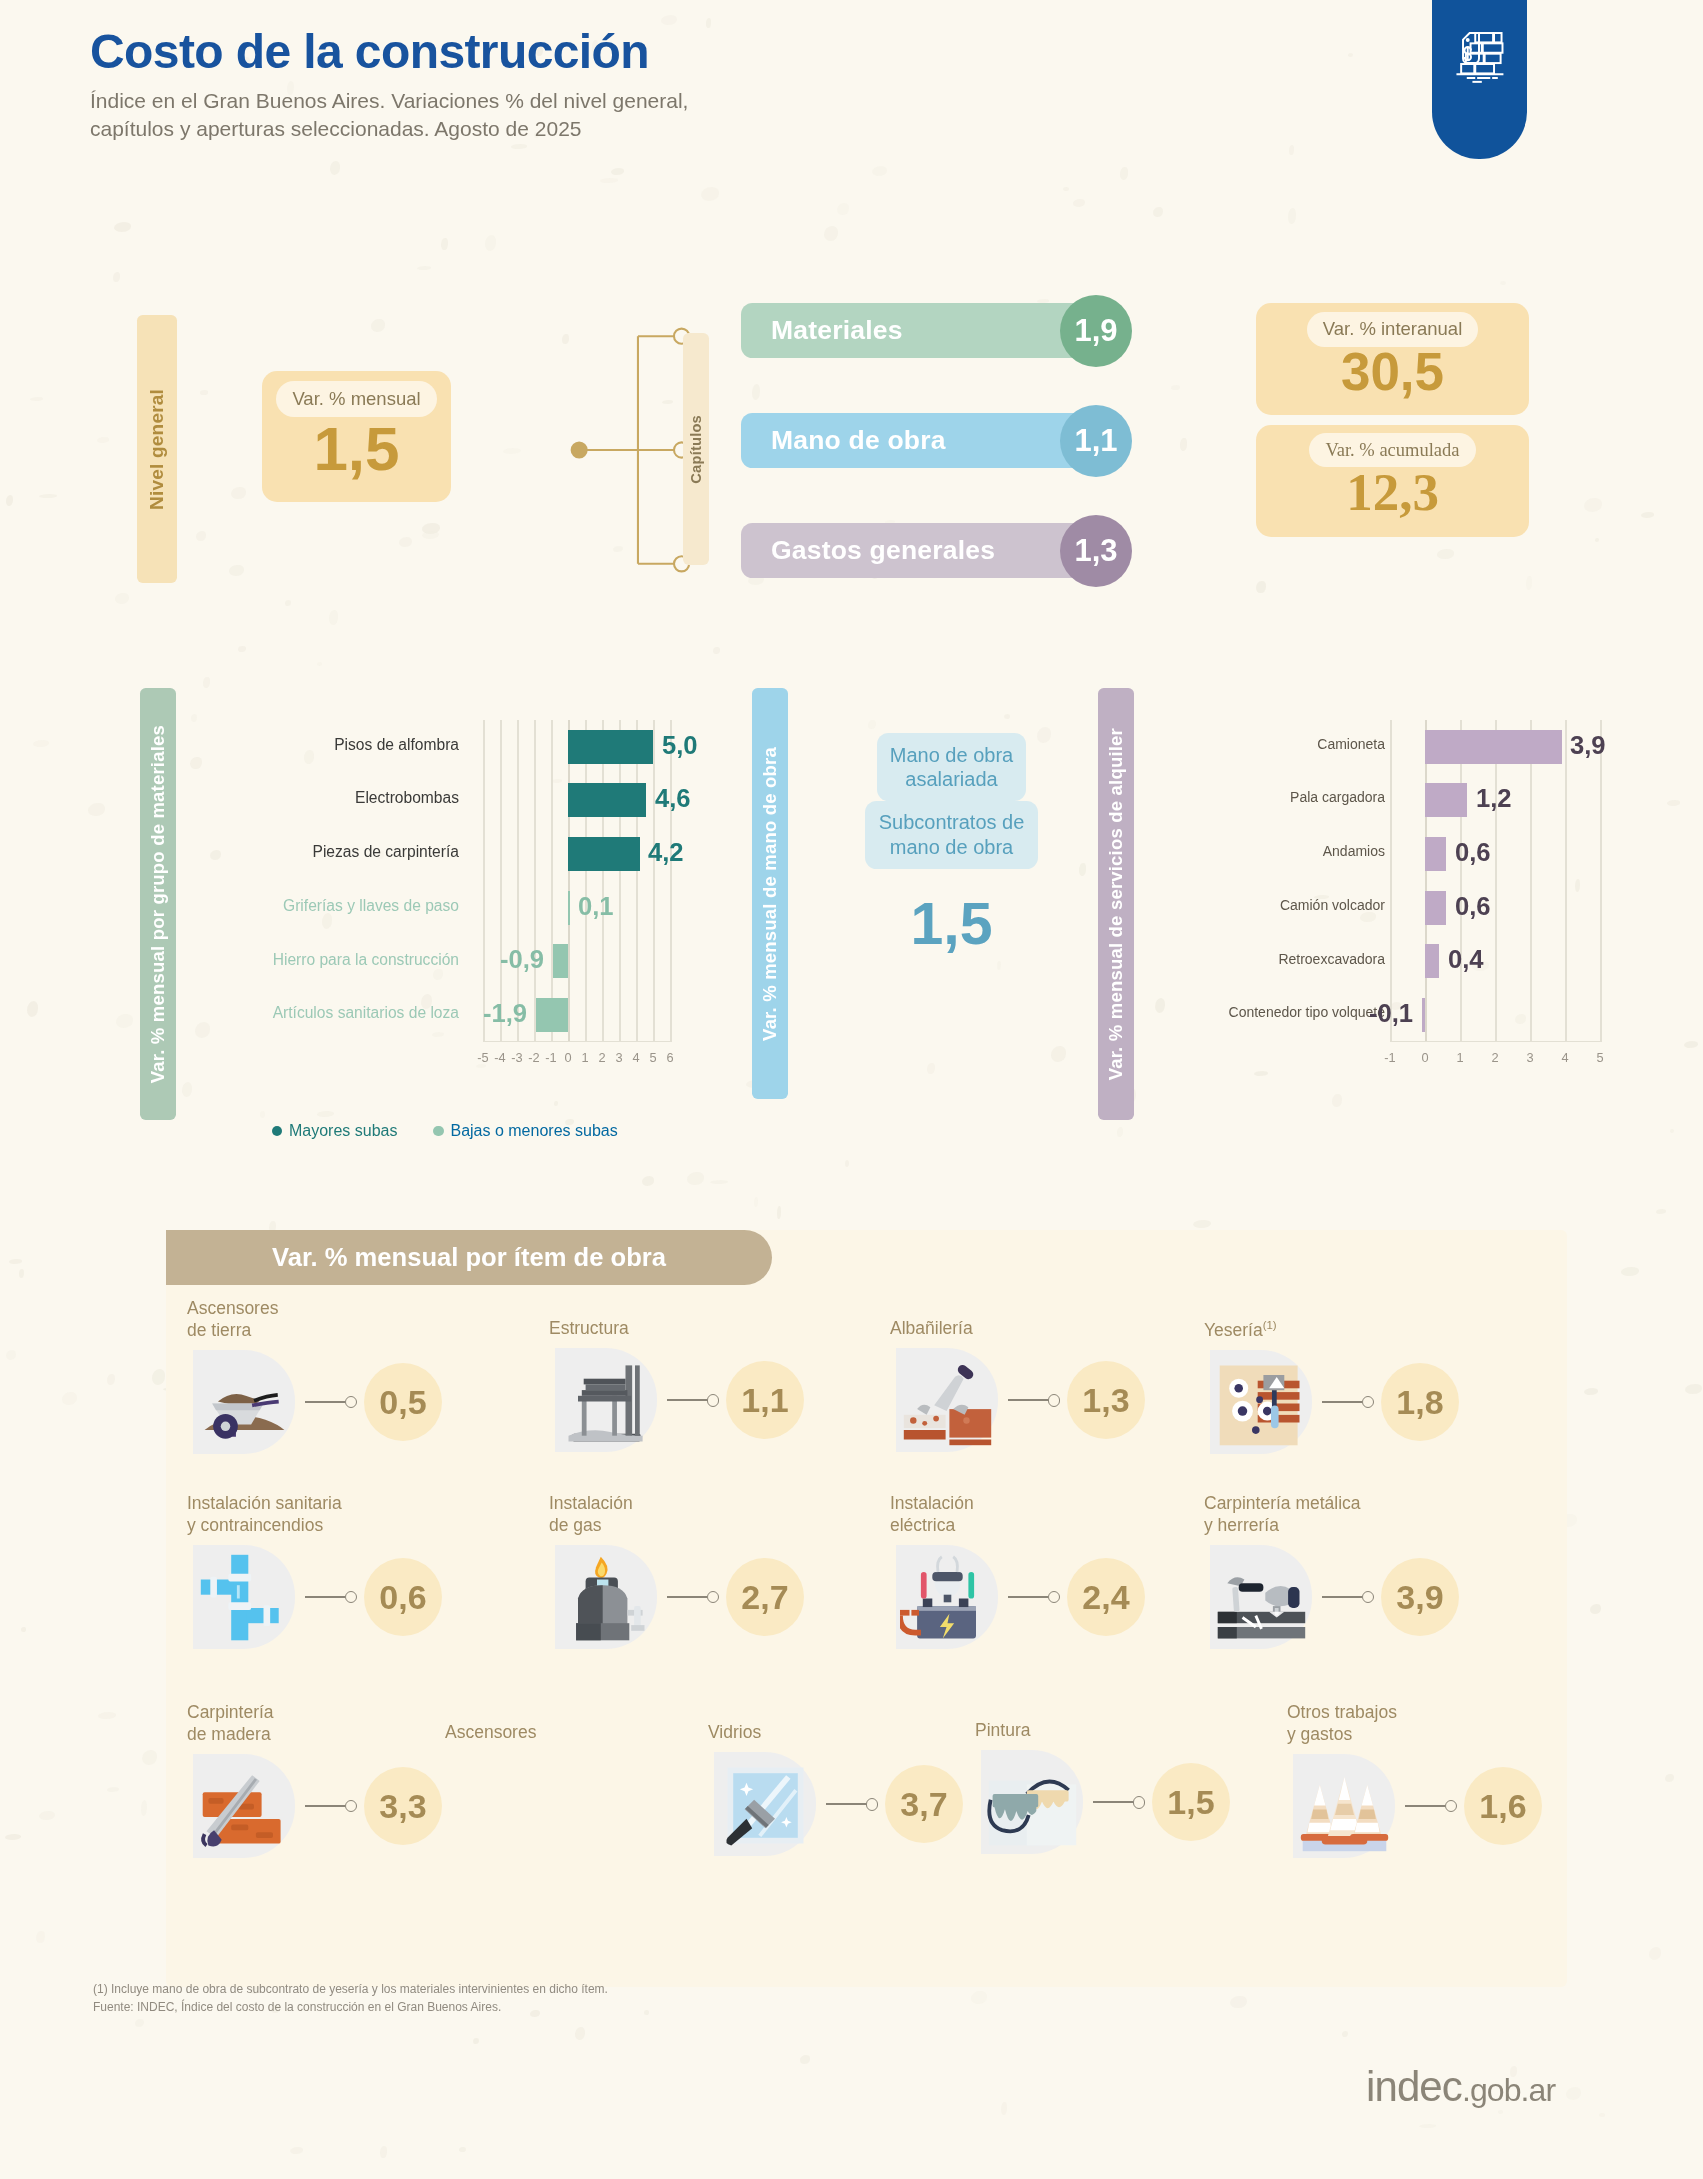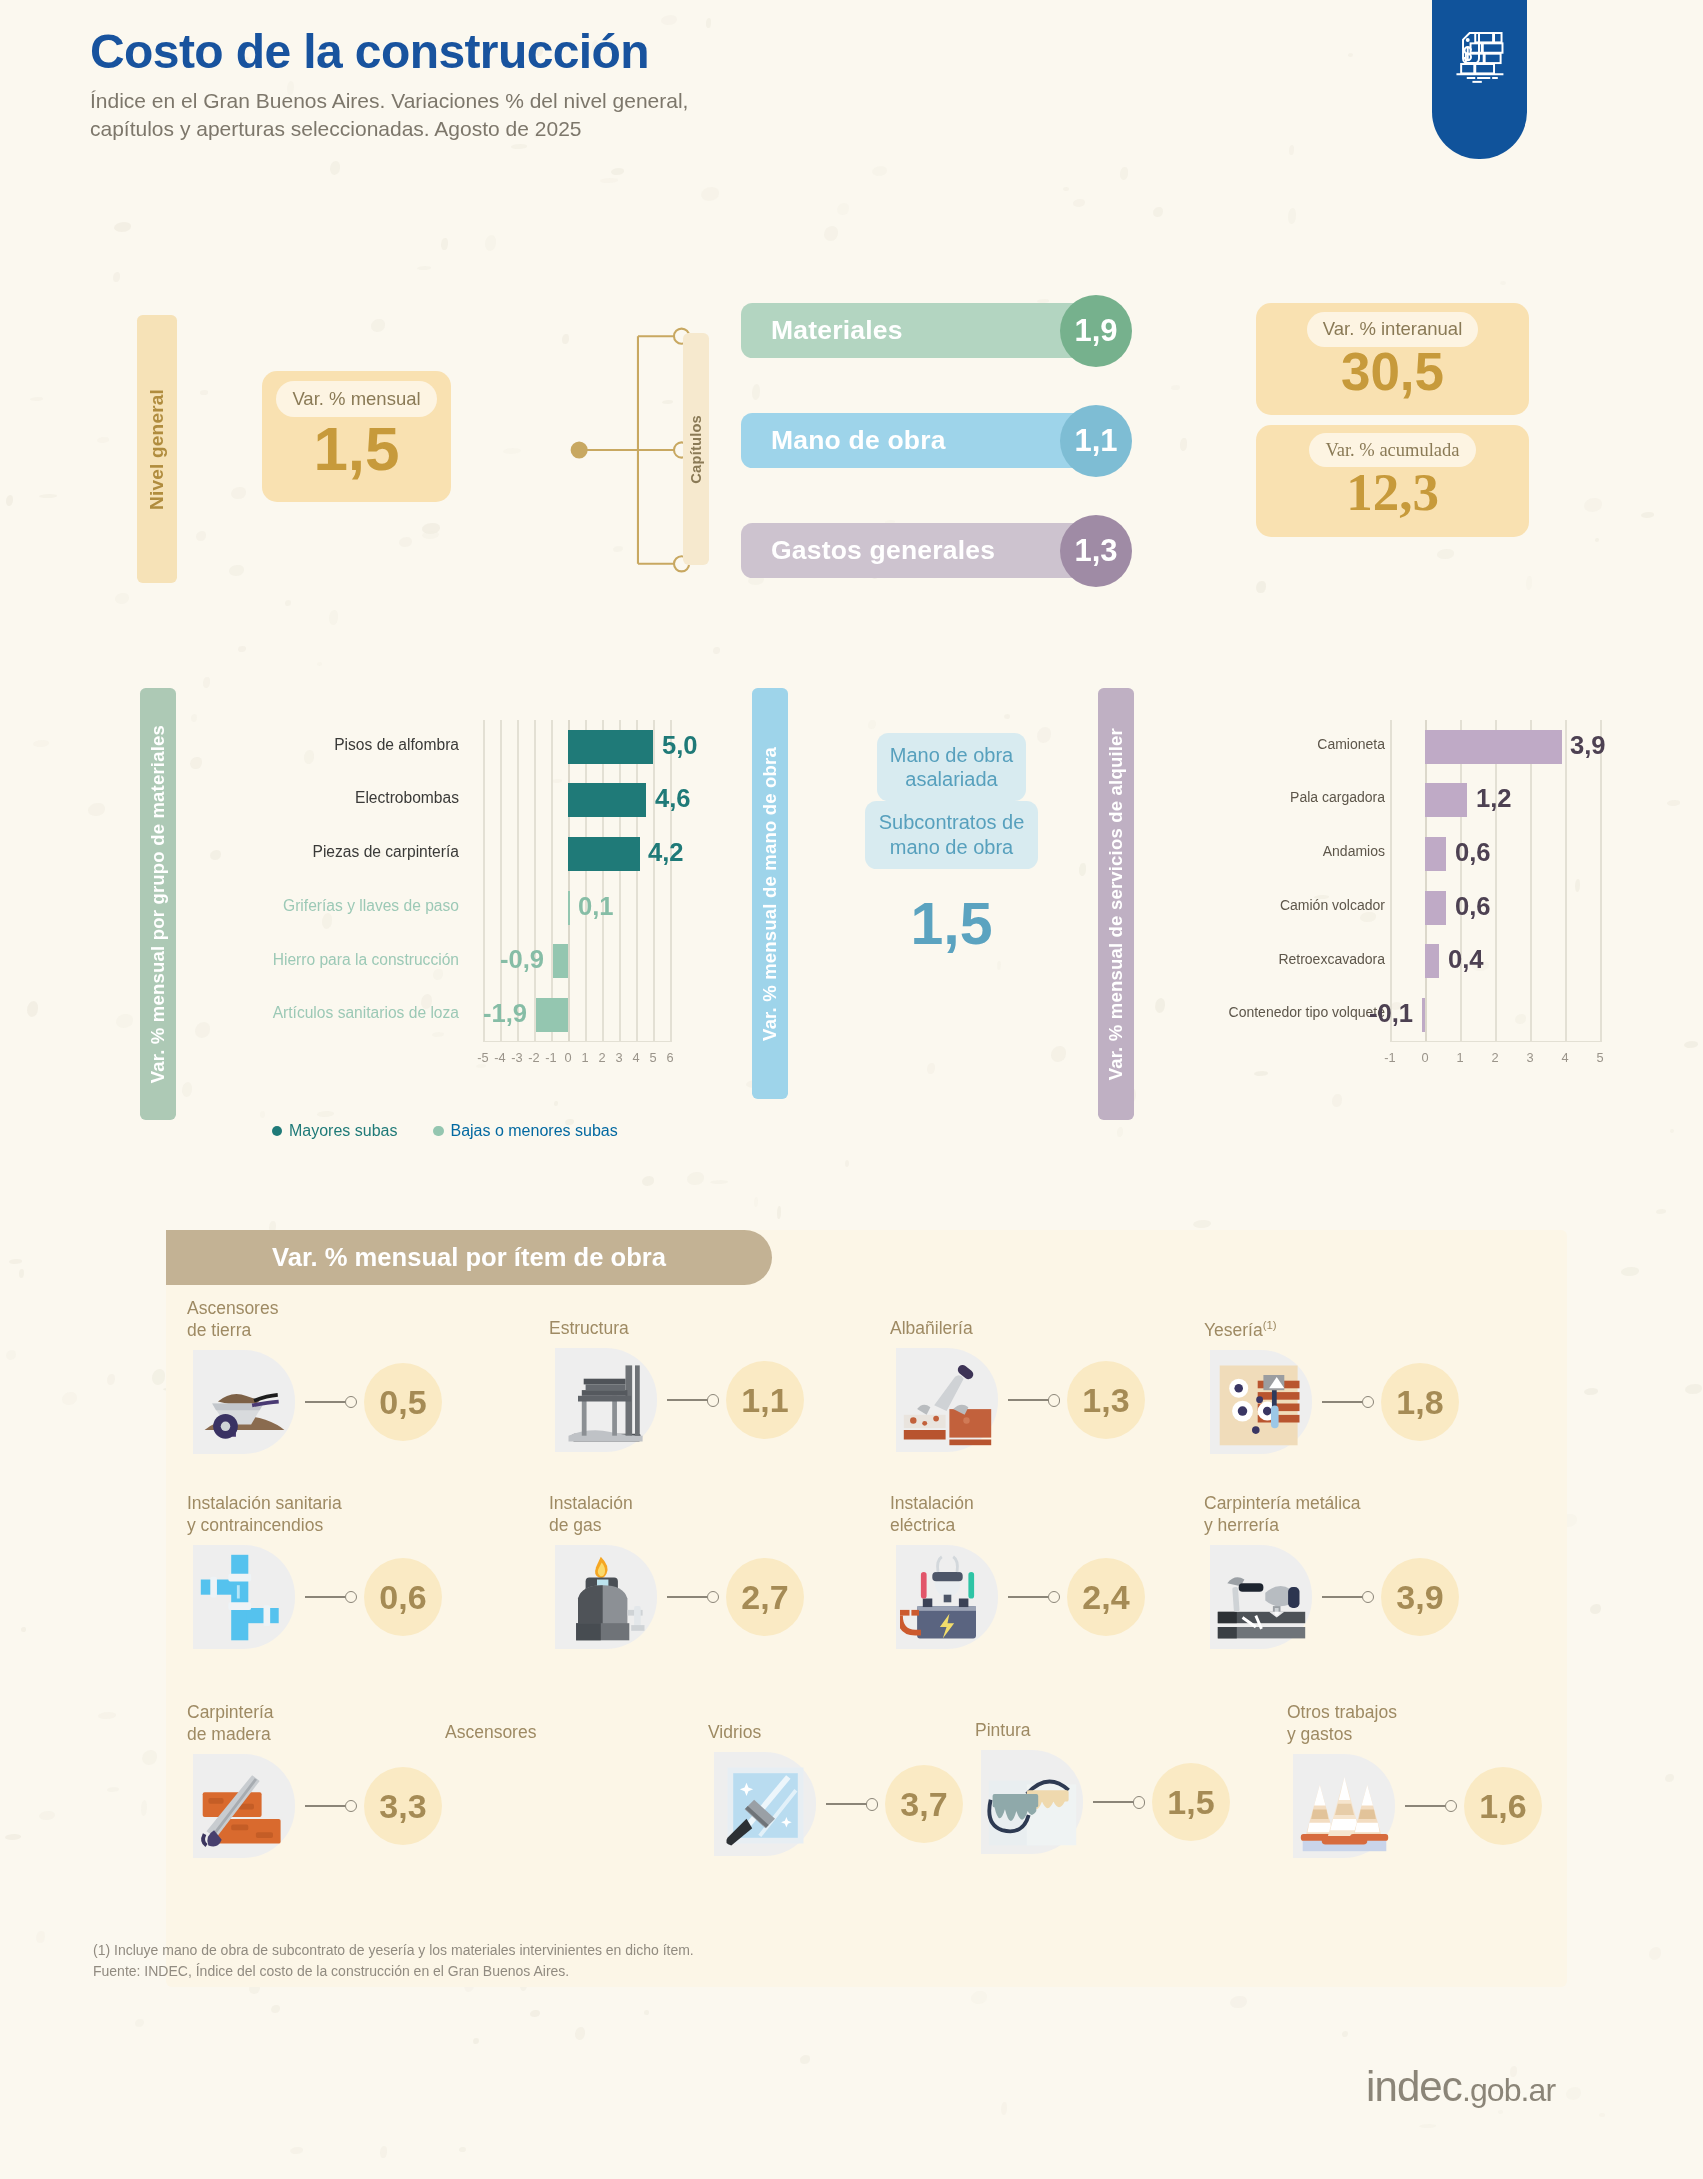--- a/index.html
+++ b/index.html
@@ -148,21 +148,21 @@
     width: 10.4px; height: 10.4px; border: 1.9px solid #8b8578; border-radius: 50%; background: #fcf6e7;
   }
   .val-circle {
     width: 78px; height: 78px; border-radius: 50%; background: #faeac4;
     display: flex; align-items: center; justify-content: center;
     font-size: 34px; font-weight: bold; color: #a58b55; margin-left: 19px;
   }
   .sup { font-size: 11.4px; vertical-align: super; }
 
   
-  .footer { position: absolute; left: 93px; top: 1940px; font-size: 14px; color: #918b80; line-height: 1.5; }
+  .footer { position: absolute; left: 93px; top: 1980px; font-size: 12px; color: #918b80; line-height: 1.5; }
   .indec-logo { position: absolute; left: 1366px; top: 2063px; font-size: 42px; color: #8b8578; letter-spacing: -0.9px; }
 </style>
 </head>
 <body>
 
 <div class="speckles" id="speckles">
     <div class="sp" style="left:196px;top:531px;width:10.4px;height:10.4px;opacity:0.52"></div>
     <div class="sp" style="left:1496px;top:1284px;width:11.4px;height:4.7px;opacity:0.51"></div>
     <div class="sp" style="left:1120px;top:167px;width:7.6px;height:13.2px;opacity:0.55"></div>
     <div class="sp" style="left:269px;top:1221px;width:6.6px;height:12.3px;opacity:0.54"></div>

